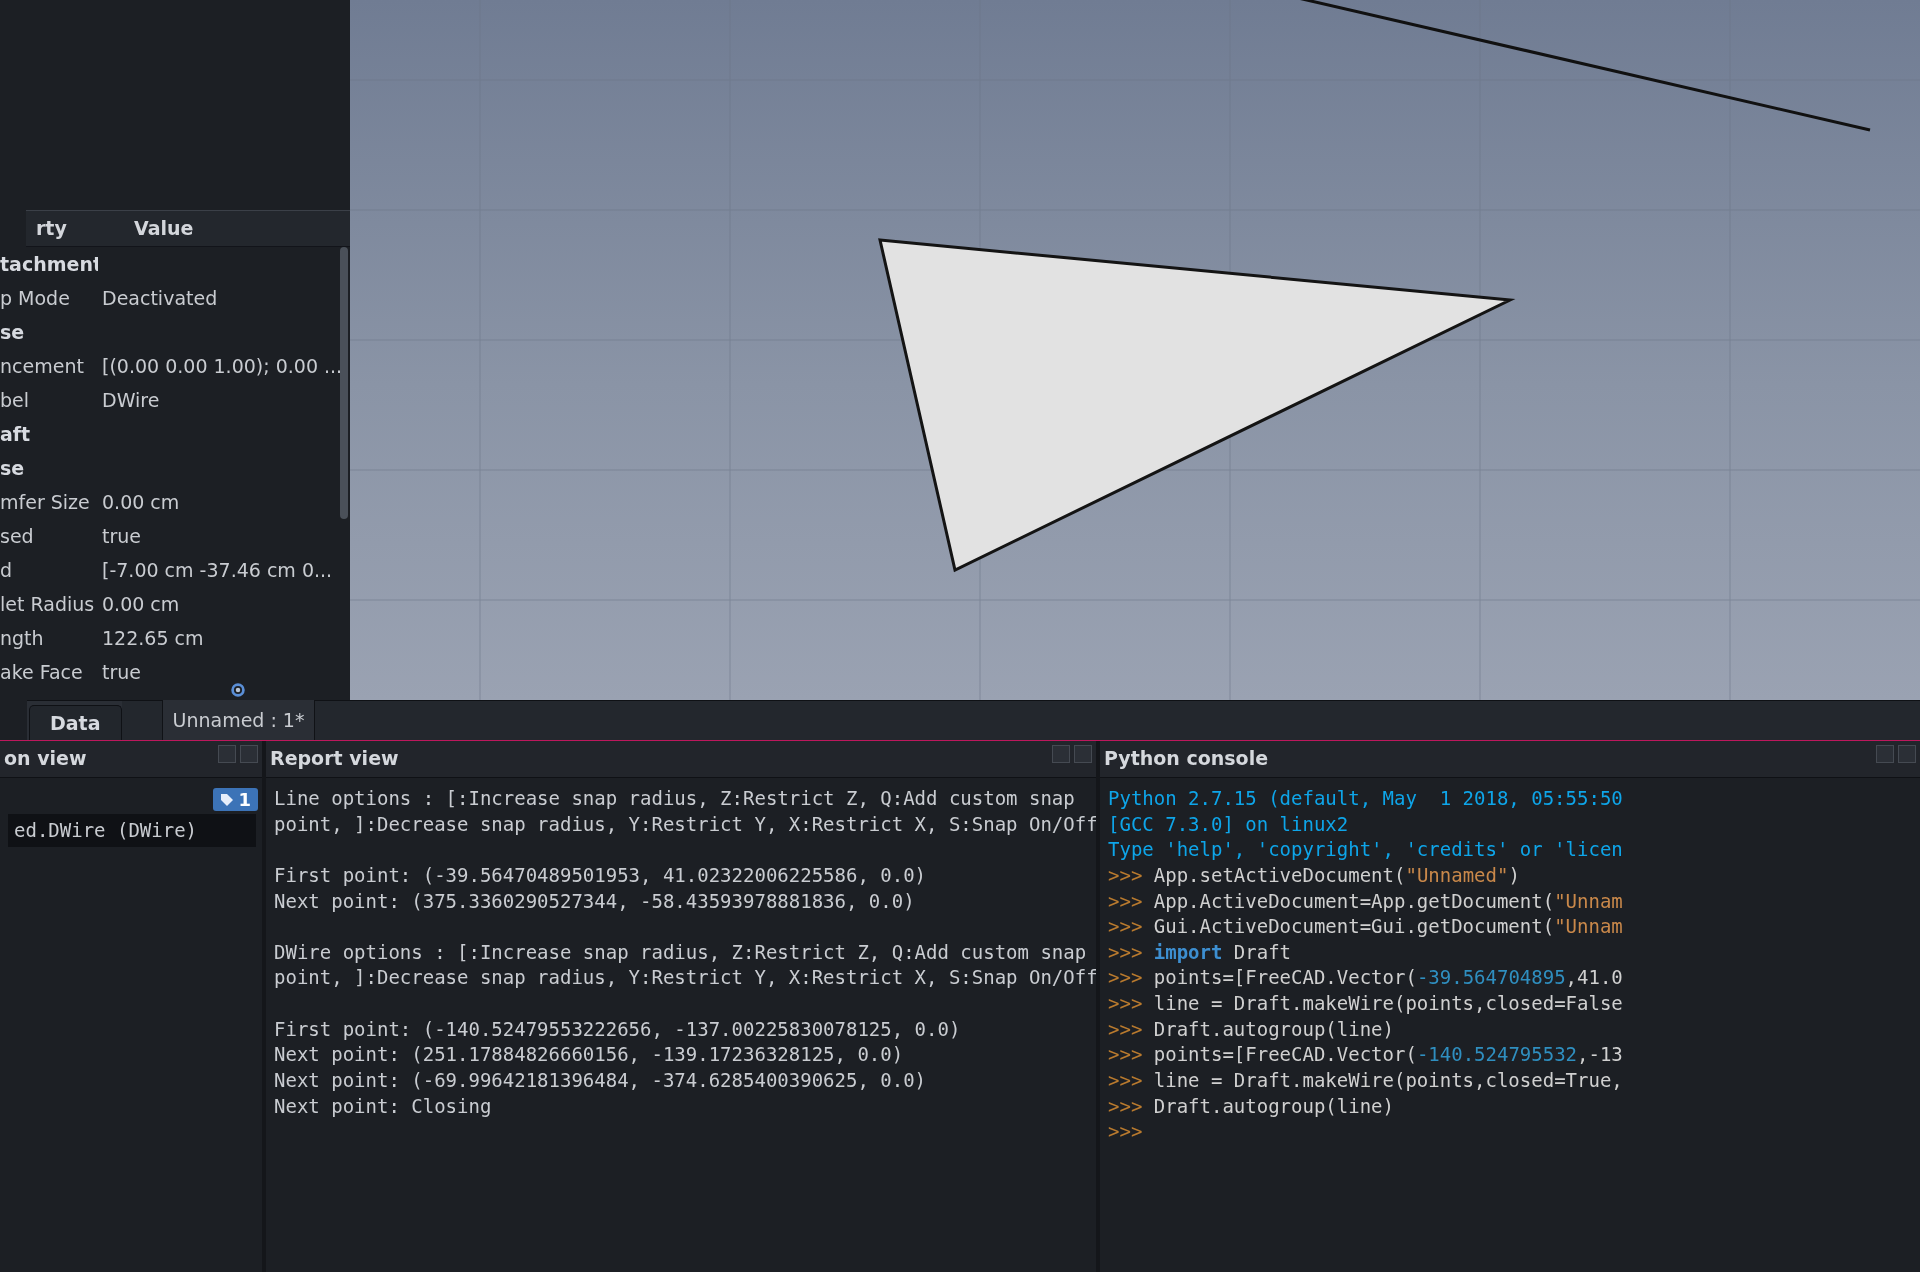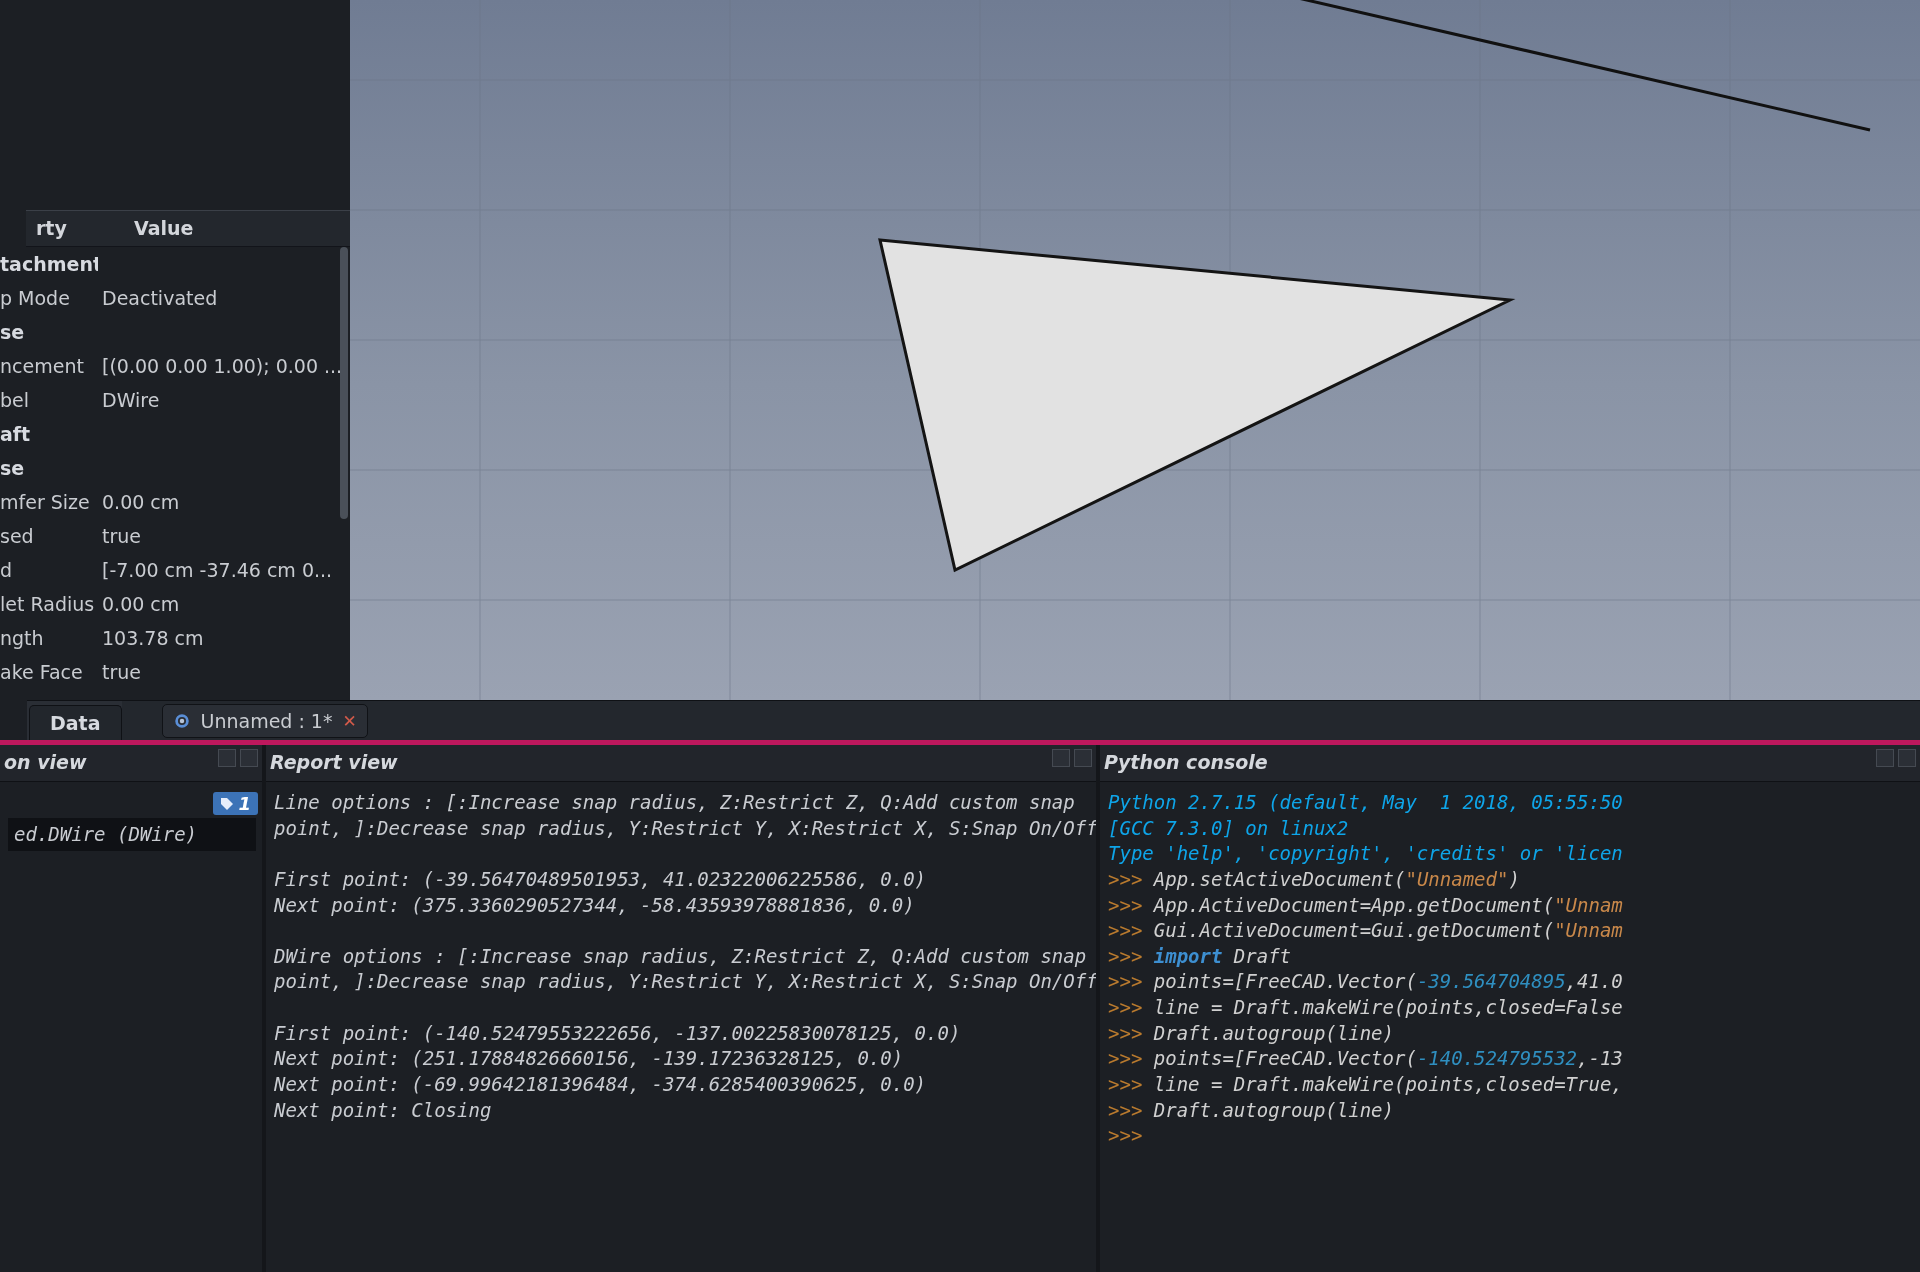--- a/index.html
+++ b/index.html
@@ -92,20 +92,21 @@
     padding-left: 40px;
     gap: 10px;
     background: #23272d;
   }
   .doc-tab {
     display: flex; align-items: center; gap: 10px;
     padding: 5px 10px;
     background: #2a2e35;
     border: 1px solid #101216;
     border-radius: 5px;
+    flex-direction: column;
   }
   .gear-icon {
     width: 18px; height: 18px;
     display: inline-block;
     position: relative;
   }
   .gear-icon svg { display:block; }
   .doc-close { color: #d15a4a; font-size: 17px; font-weight: bold; cursor: pointer; }
 
   
@@ -118,22 +119,21 @@
   }
   .viewport svg { position: absolute; inset: 0; width: 100%; height: 100%; }
 
   
   .bottom {
     grid-column: 1 / span 2;
     grid-row: 3;
     display: grid;
     grid-template-columns: 262px 4px 830px 4px 1fr;
     background: #1c1f24;
-    border-top: 5px solid #be185d;
-    font-style: italic;
+    border-top: 1px solid #be185d;
   }
   .pane { display: flex; flex-direction: column; overflow: hidden; }
   .pane-title {
     font-weight: 700;
     padding: 6px 8px 8px 4px;
     color: #d5d8dd;
     display: flex; align-items: center; gap: 6px;
     border-bottom: 1px solid #0f1115;
     background: #22252b;
     position: relative;
@@ -228,21 +228,21 @@
         <div class="prop-row">
           <div class="pk">d</div>
           <div class="pv">[-7.00 cm  -37.46 cm  0...</div>
         </div>
         <div class="prop-row">
           <div class="pk">let Radius</div>
           <div class="pv">0.00 cm</div>
         </div>
         <div class="prop-row">
           <div class="pk">ngth</div>
-          <div class="pv">103.78 cm</div>
+          <div class="pv">122.65 cm</div>
         </div>
         <div class="prop-row">
           <div class="pk">ake Face</div>
           <div class="pv">true</div>
         </div>
       </div>
   </div>
 
   <div class="viewport">
     <svg viewBox="0 0 1570 700" preserveAspectRatio="none">

